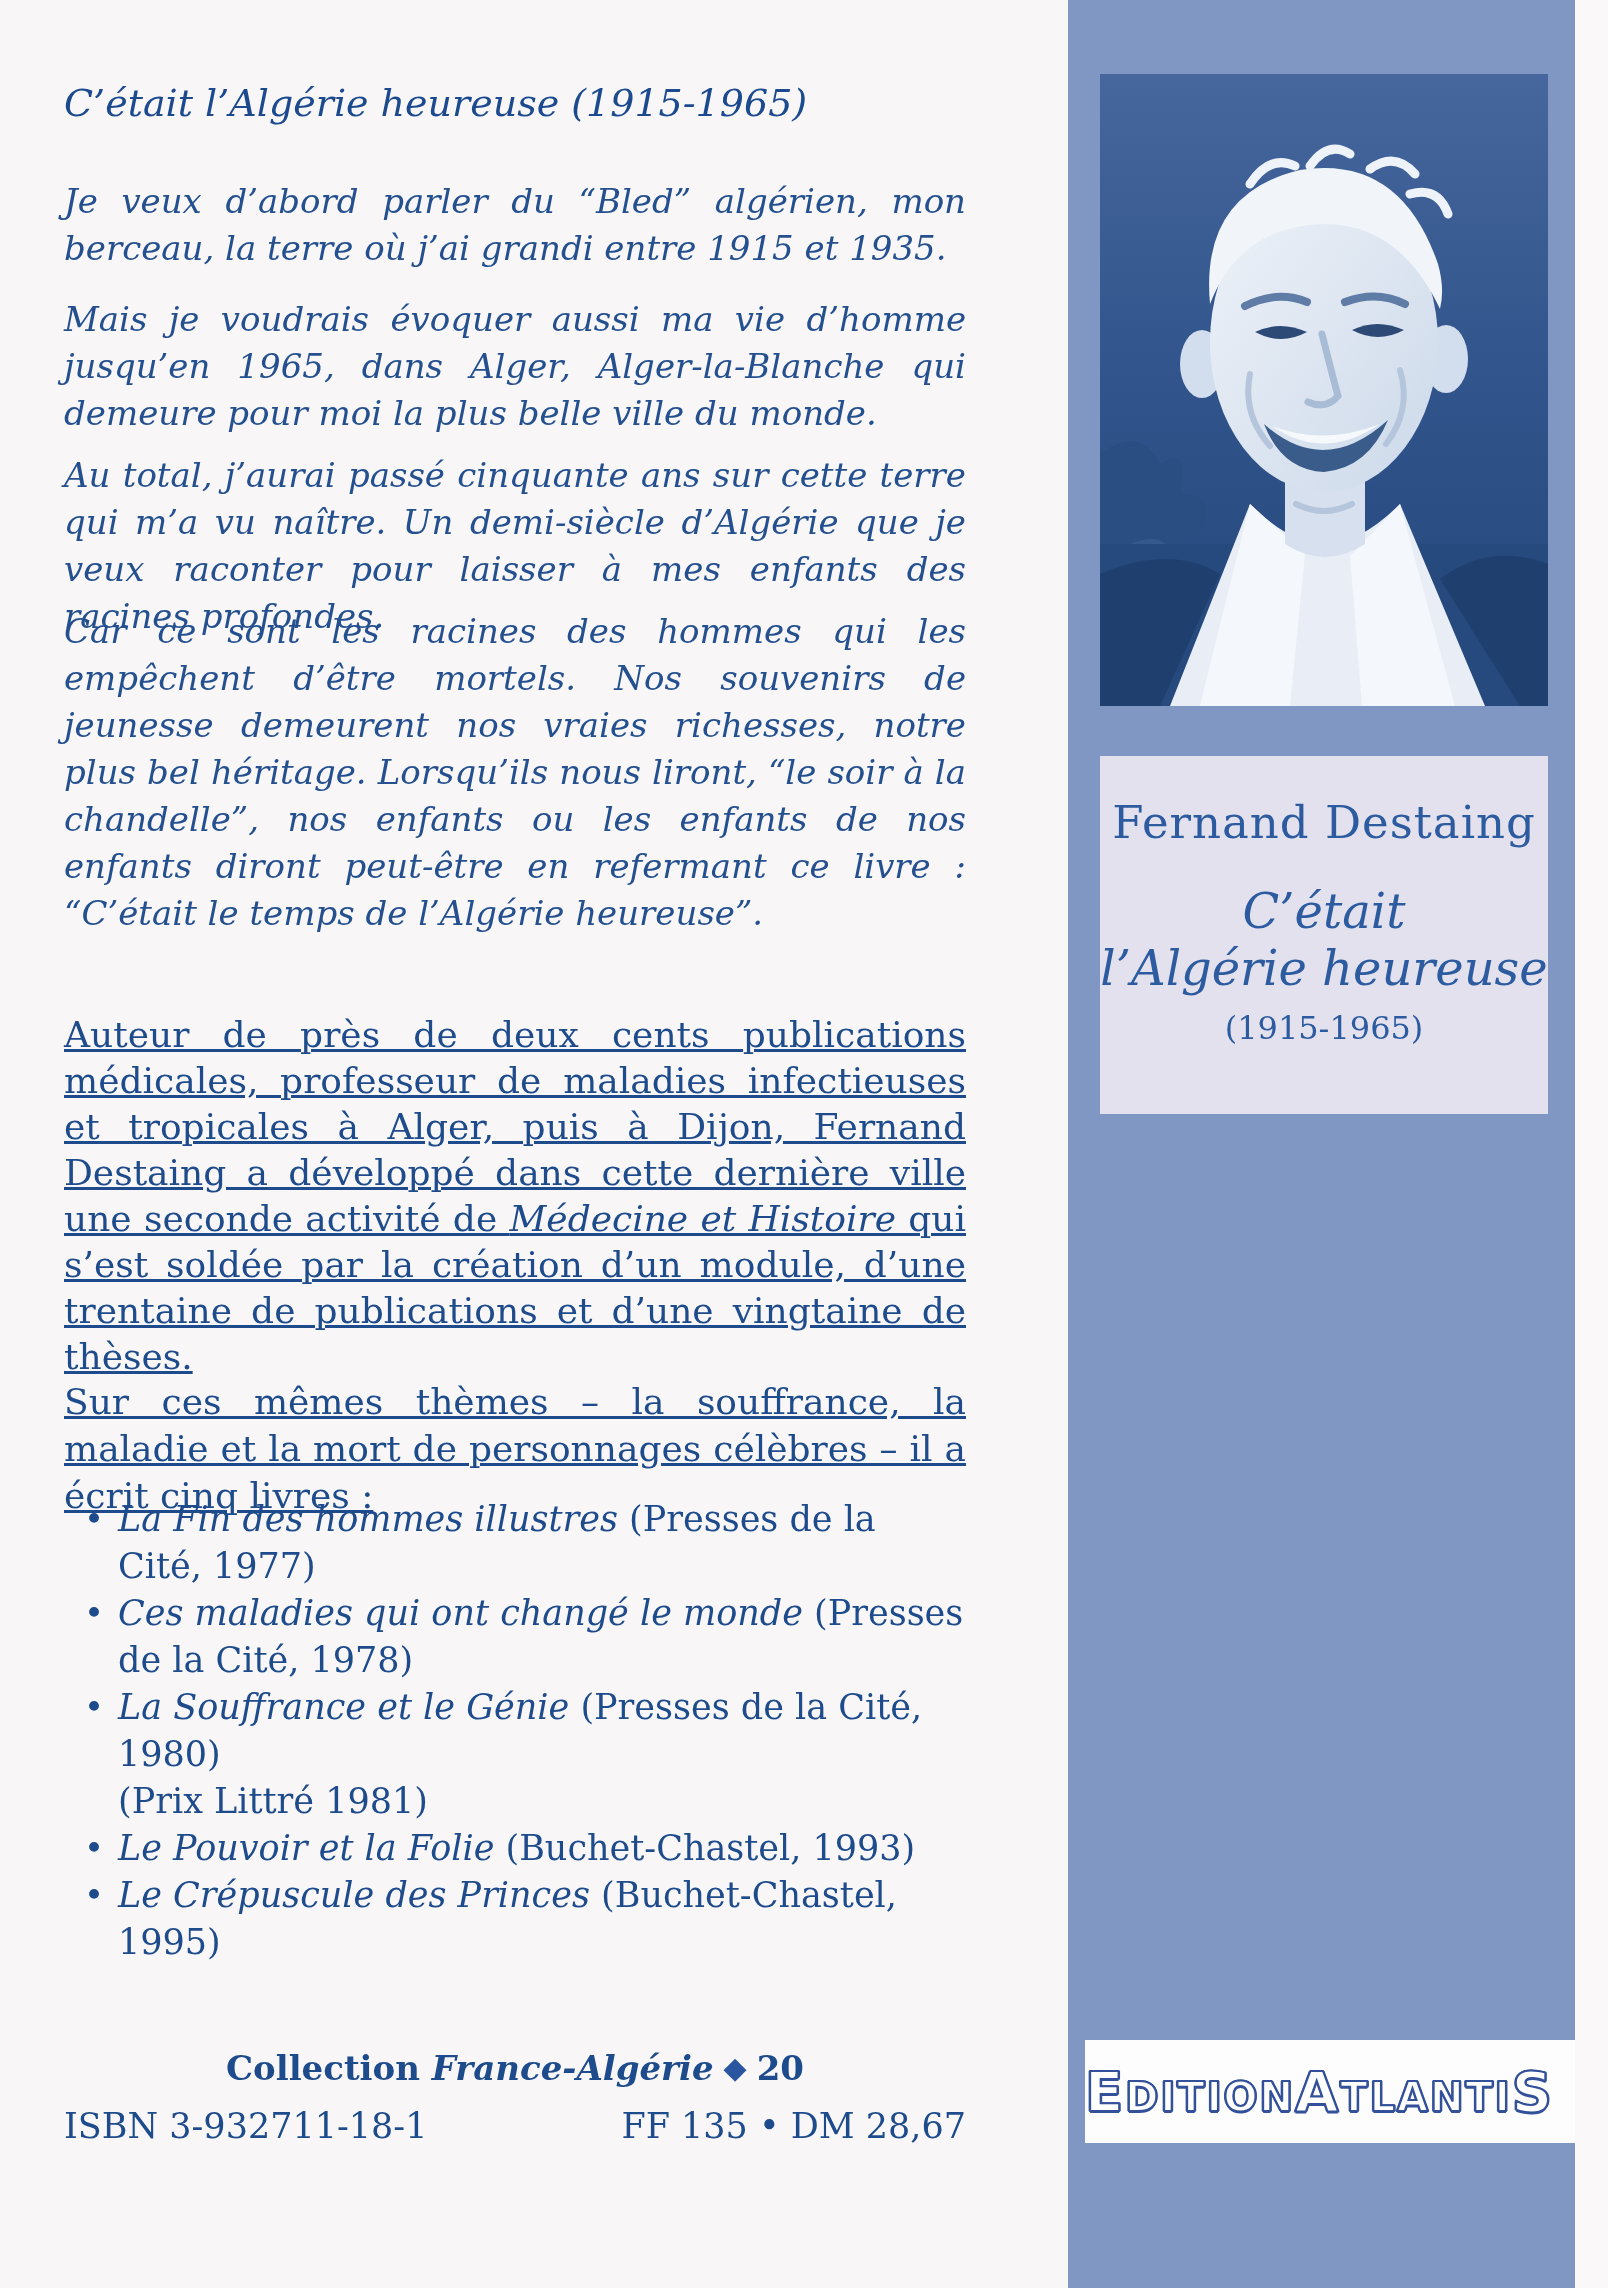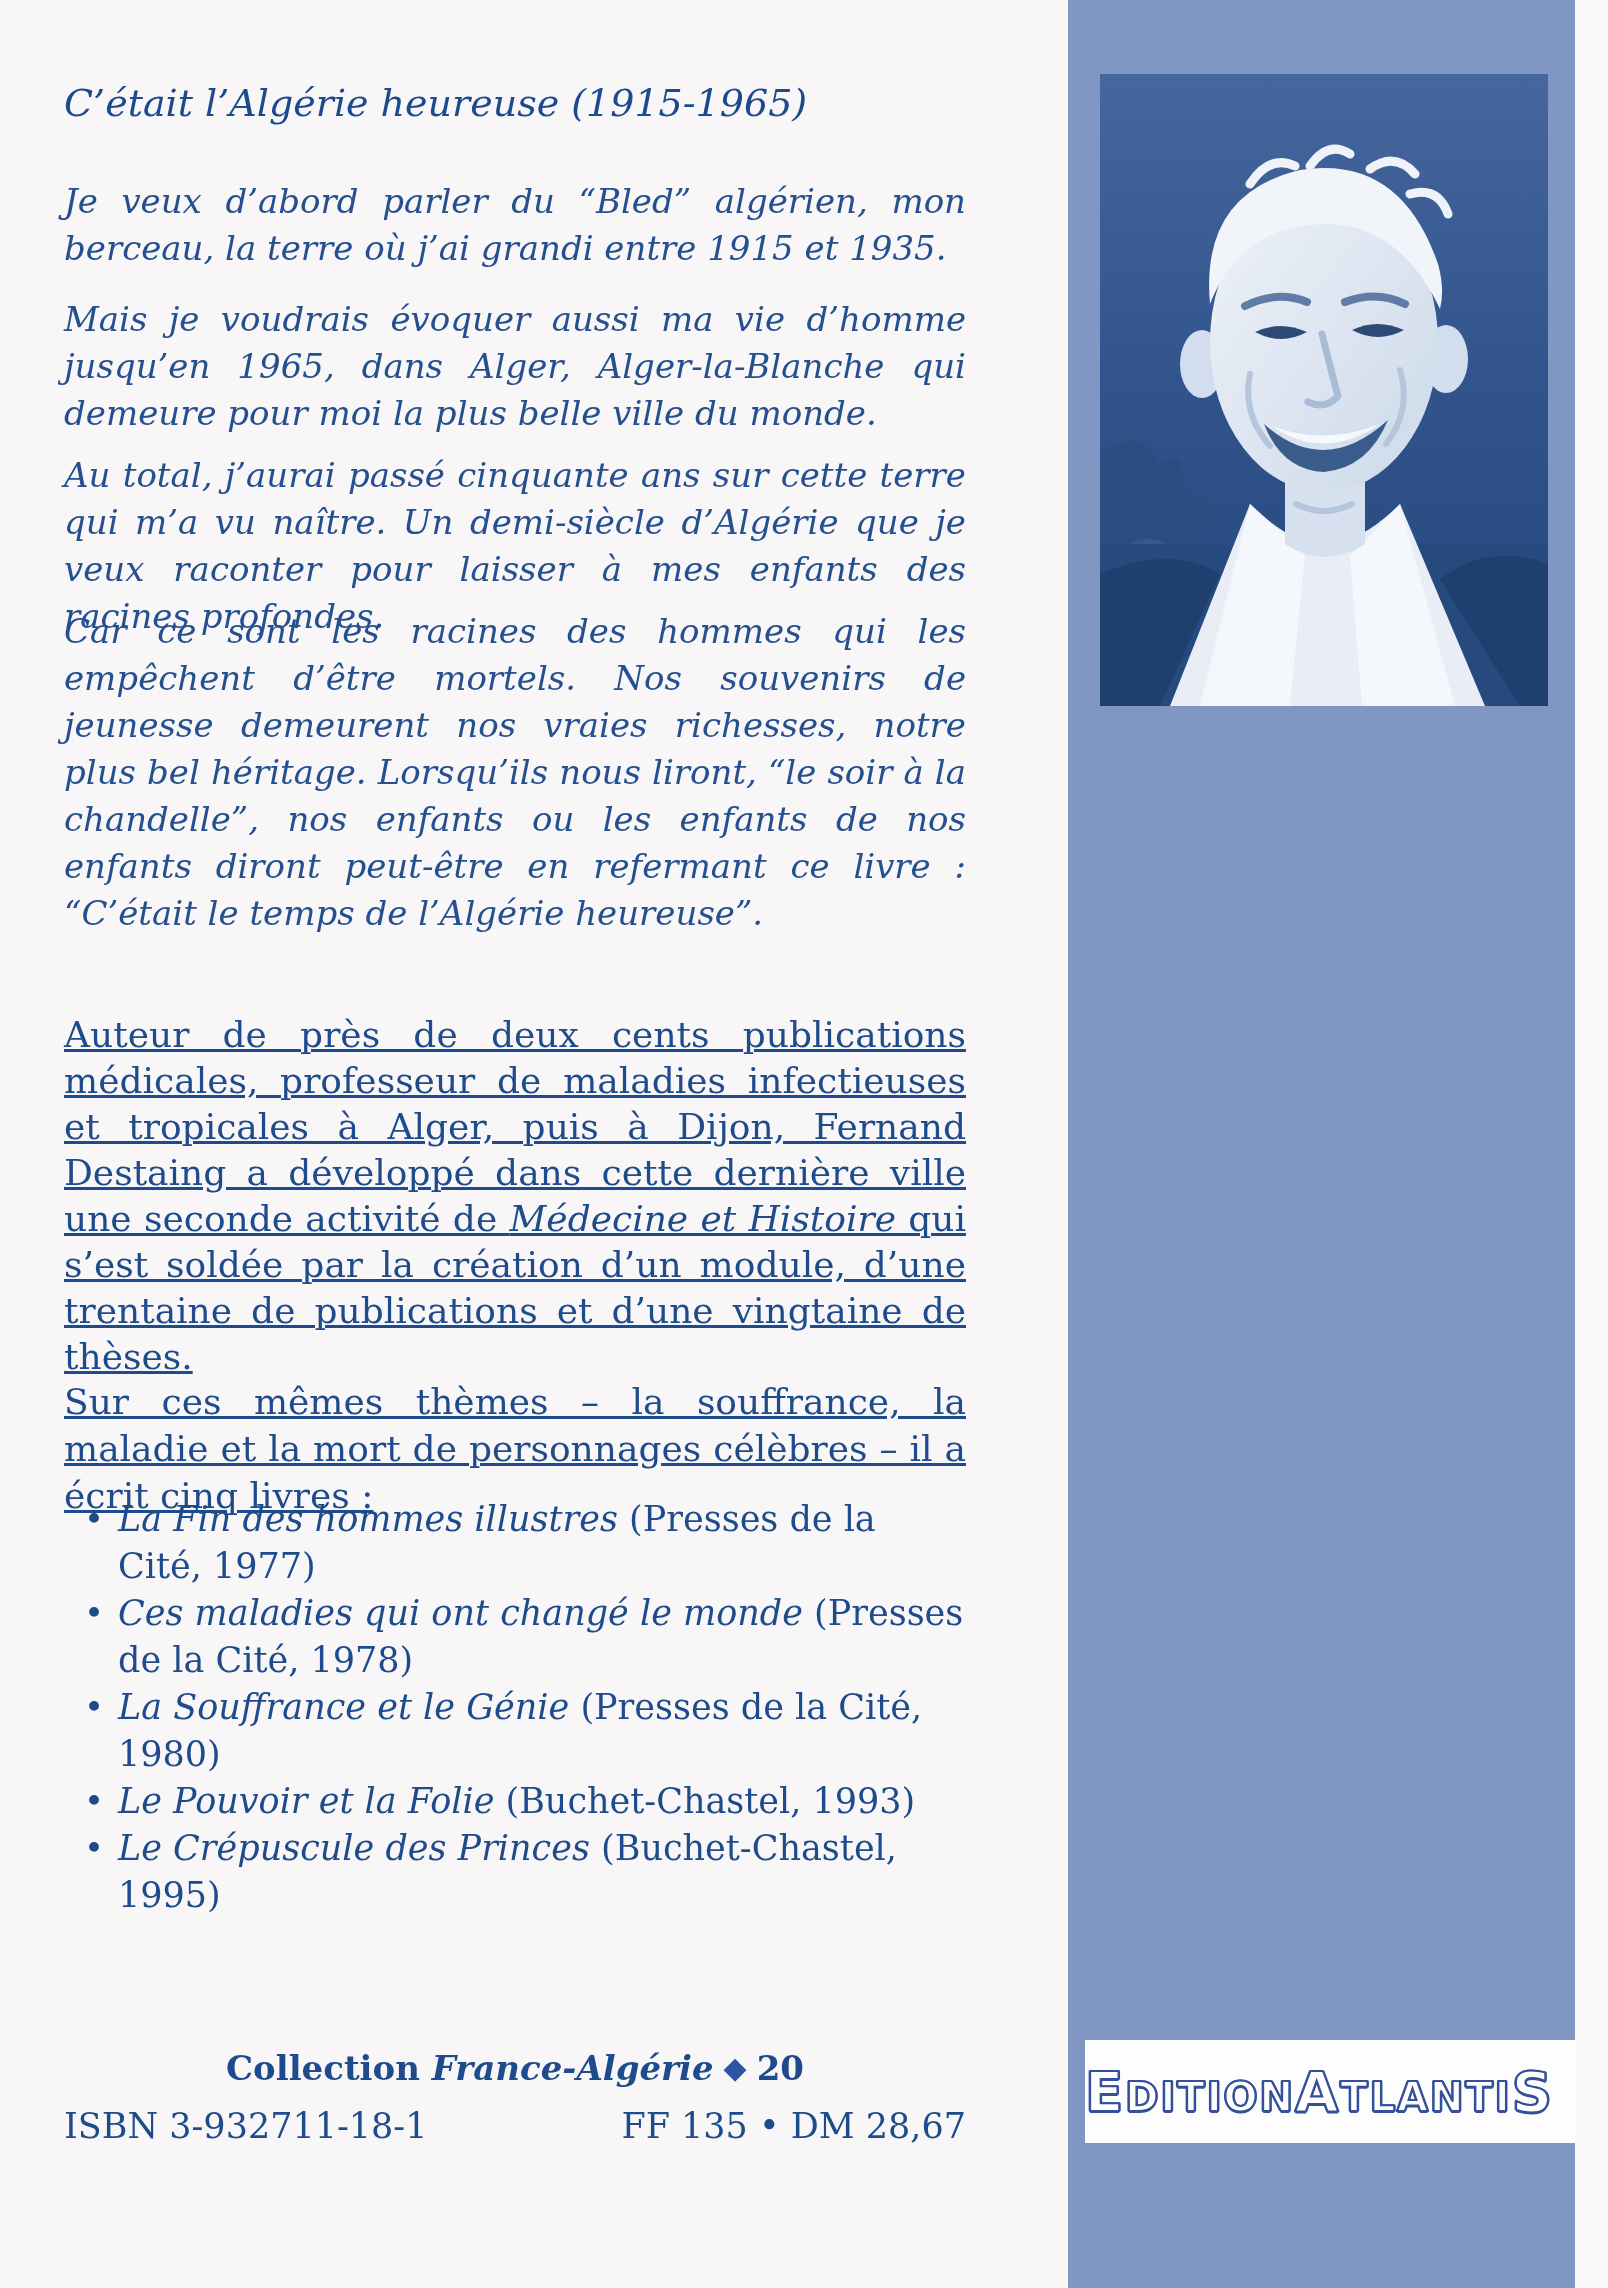--- a/index.html
+++ b/index.html
@@ -102,21 +102,21 @@
 <p class="quote q3">Au total, j’aurai passé cinquante ans sur cette terre qui m’a vu naître. Un demi-siècle d’Algérie que je veux raconter pour laisser à mes enfants des racines profondes.</p>
 <p class="quote q4">Car ce sont les racines des hommes qui les empêchent d’être mortels. Nos souvenirs de jeunesse demeurent nos vraies richesses, notre plus bel héritage. Lorsqu’ils nous liront, “le soir à la chandelle”, nos enfants ou les enfants de nos enfants diront peut-être en refermant ce livre : “C’était le temps de l’Algérie heureuse”.</p>
 
 <p class="roman bio"><span>Auteur de près de deux cents publications médicales, professeur de maladies infectieuses et tropicales à Alger, puis à Dijon, Fernand Destaing a développé dans cette dernière ville une seconde activité de </span><span class="inline-italic">Médecine et Histoire</span><span> qui s’est soldée par la création d’un module, d’une trentaine de publications et d’une vingtaine de thèses.</span></p>
 
 <p class="roman themes">Sur ces mêmes thèmes – la souffrance, la maladie et la mort de personnages célèbres – il a écrit cinq livres :</p>
 
 <ul class="book-list">
   <li><span class="bullet">•</span><span class="book-title">La Fin des hommes illustres</span><span class="book-rest"> (Presses de la Cité, 1977)</span></li>
   <li><span class="bullet">•</span><span class="book-title">Ces maladies qui ont changé le monde</span><span class="book-rest"> (Presses de la Cité, 1978)</span></li>
-  <li><span class="bullet">•</span><span class="book-title">La Souffrance et le Génie</span><span class="book-rest"> (Presses de la Cité, 1980)</span></li>
+  <li><span class="bullet">•</span><span class="book-title">La Souffrance et le Génie</span><span class="book-rest"> (Presses de la Cité, 1980)</span><span class="book-note">(Prix Littré 1981)</span></li>
   <li><span class="bullet">•</span><span class="book-title">Le Pouvoir et la Folie</span><span class="book-rest"> (Buchet-Chastel, 1993)</span></li>
   <li><span class="bullet">•</span><span class="book-title">Le Crépuscule des Princes</span><span class="book-rest"> (Buchet-Chastel, 1995)</span></li>
 </ul>
 
 <div class="collection-line"><span>Collection </span><span class="series">France-Algérie</span><span class="diamond">◆</span><span>20</span></div>
 
 <div class="footer-line">
   <span class="isbn">ISBN 3-932711-18-1</span>
   <span class="price">FF 135 • DM 28,67</span>
 </div>
@@ -170,19 +170,25 @@
       <path d="M150,300 q-8,40 20,72" stroke="#b4c5dc" stroke-width="6" fill="none" stroke-linecap="round"></path>
       <path d="M300,296 q12,40 -14,74" stroke="#b4c5dc" stroke-width="6" fill="none" stroke-linecap="round"></path>
 
       <path d="M164,350 Q224,404 288,346 Q268,394 224,398 Q182,396 164,350 Z" fill="#3a5c8a"></path>
       <path d="M172,352 Q224,388 280,350 Q224,372 172,352 Z" fill="#f6f9fc"></path>
 
       <path d="M196,430 q28,14 56,0" stroke="#b4c5dc" stroke-width="6" fill="none" stroke-linecap="round"></path>
     </svg>
   </div>
 
+  <div class="title-box">
+    <div class="author">Fernand Destaing</div>
+    <div class="t1">C’était</div>
+    <div class="t2">l’Algérie heureuse</div>
+    <div class="years">(1915-1965)</div>
+  </div>
 
   <div class="logo-box">
     <div class="logo-text"><span class="big">E</span><span class="small">DITION</span><span class="big">A</span><span class="small">TLANTI</span><span class="big">S</span></div>
   </div>
 
 </div>
 <div class="right-margin"></div>
 
 </body></html>

